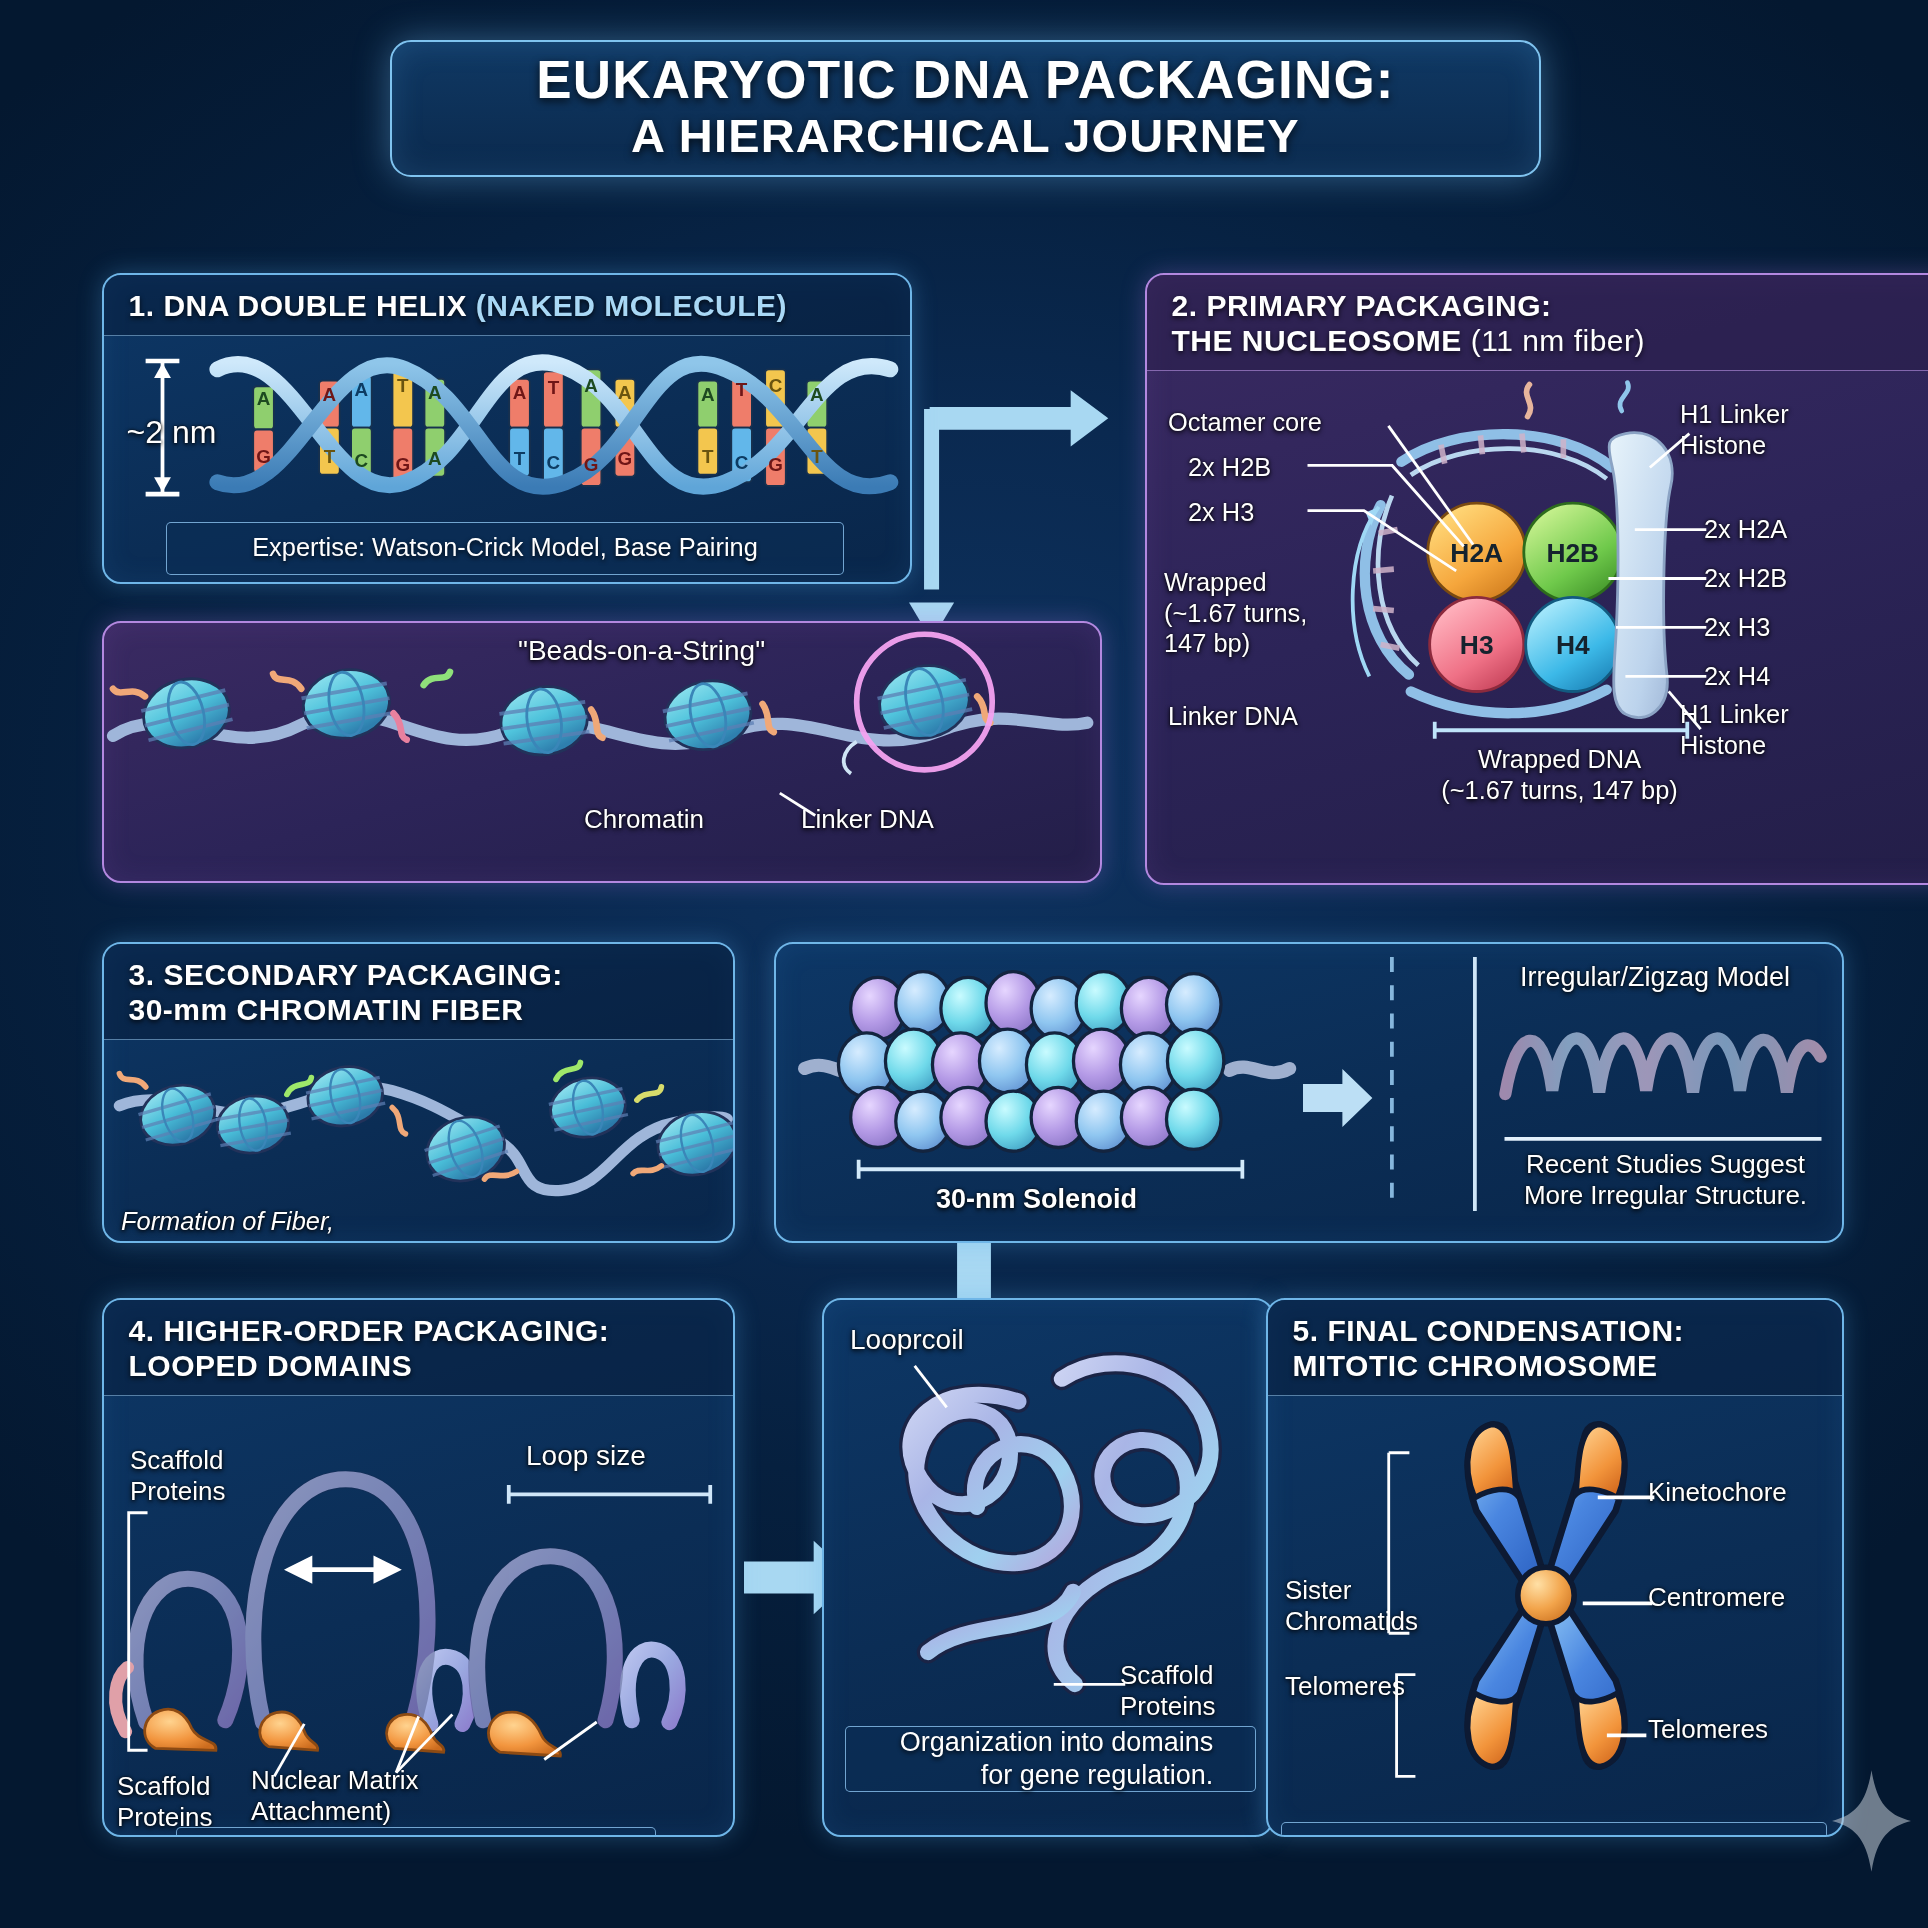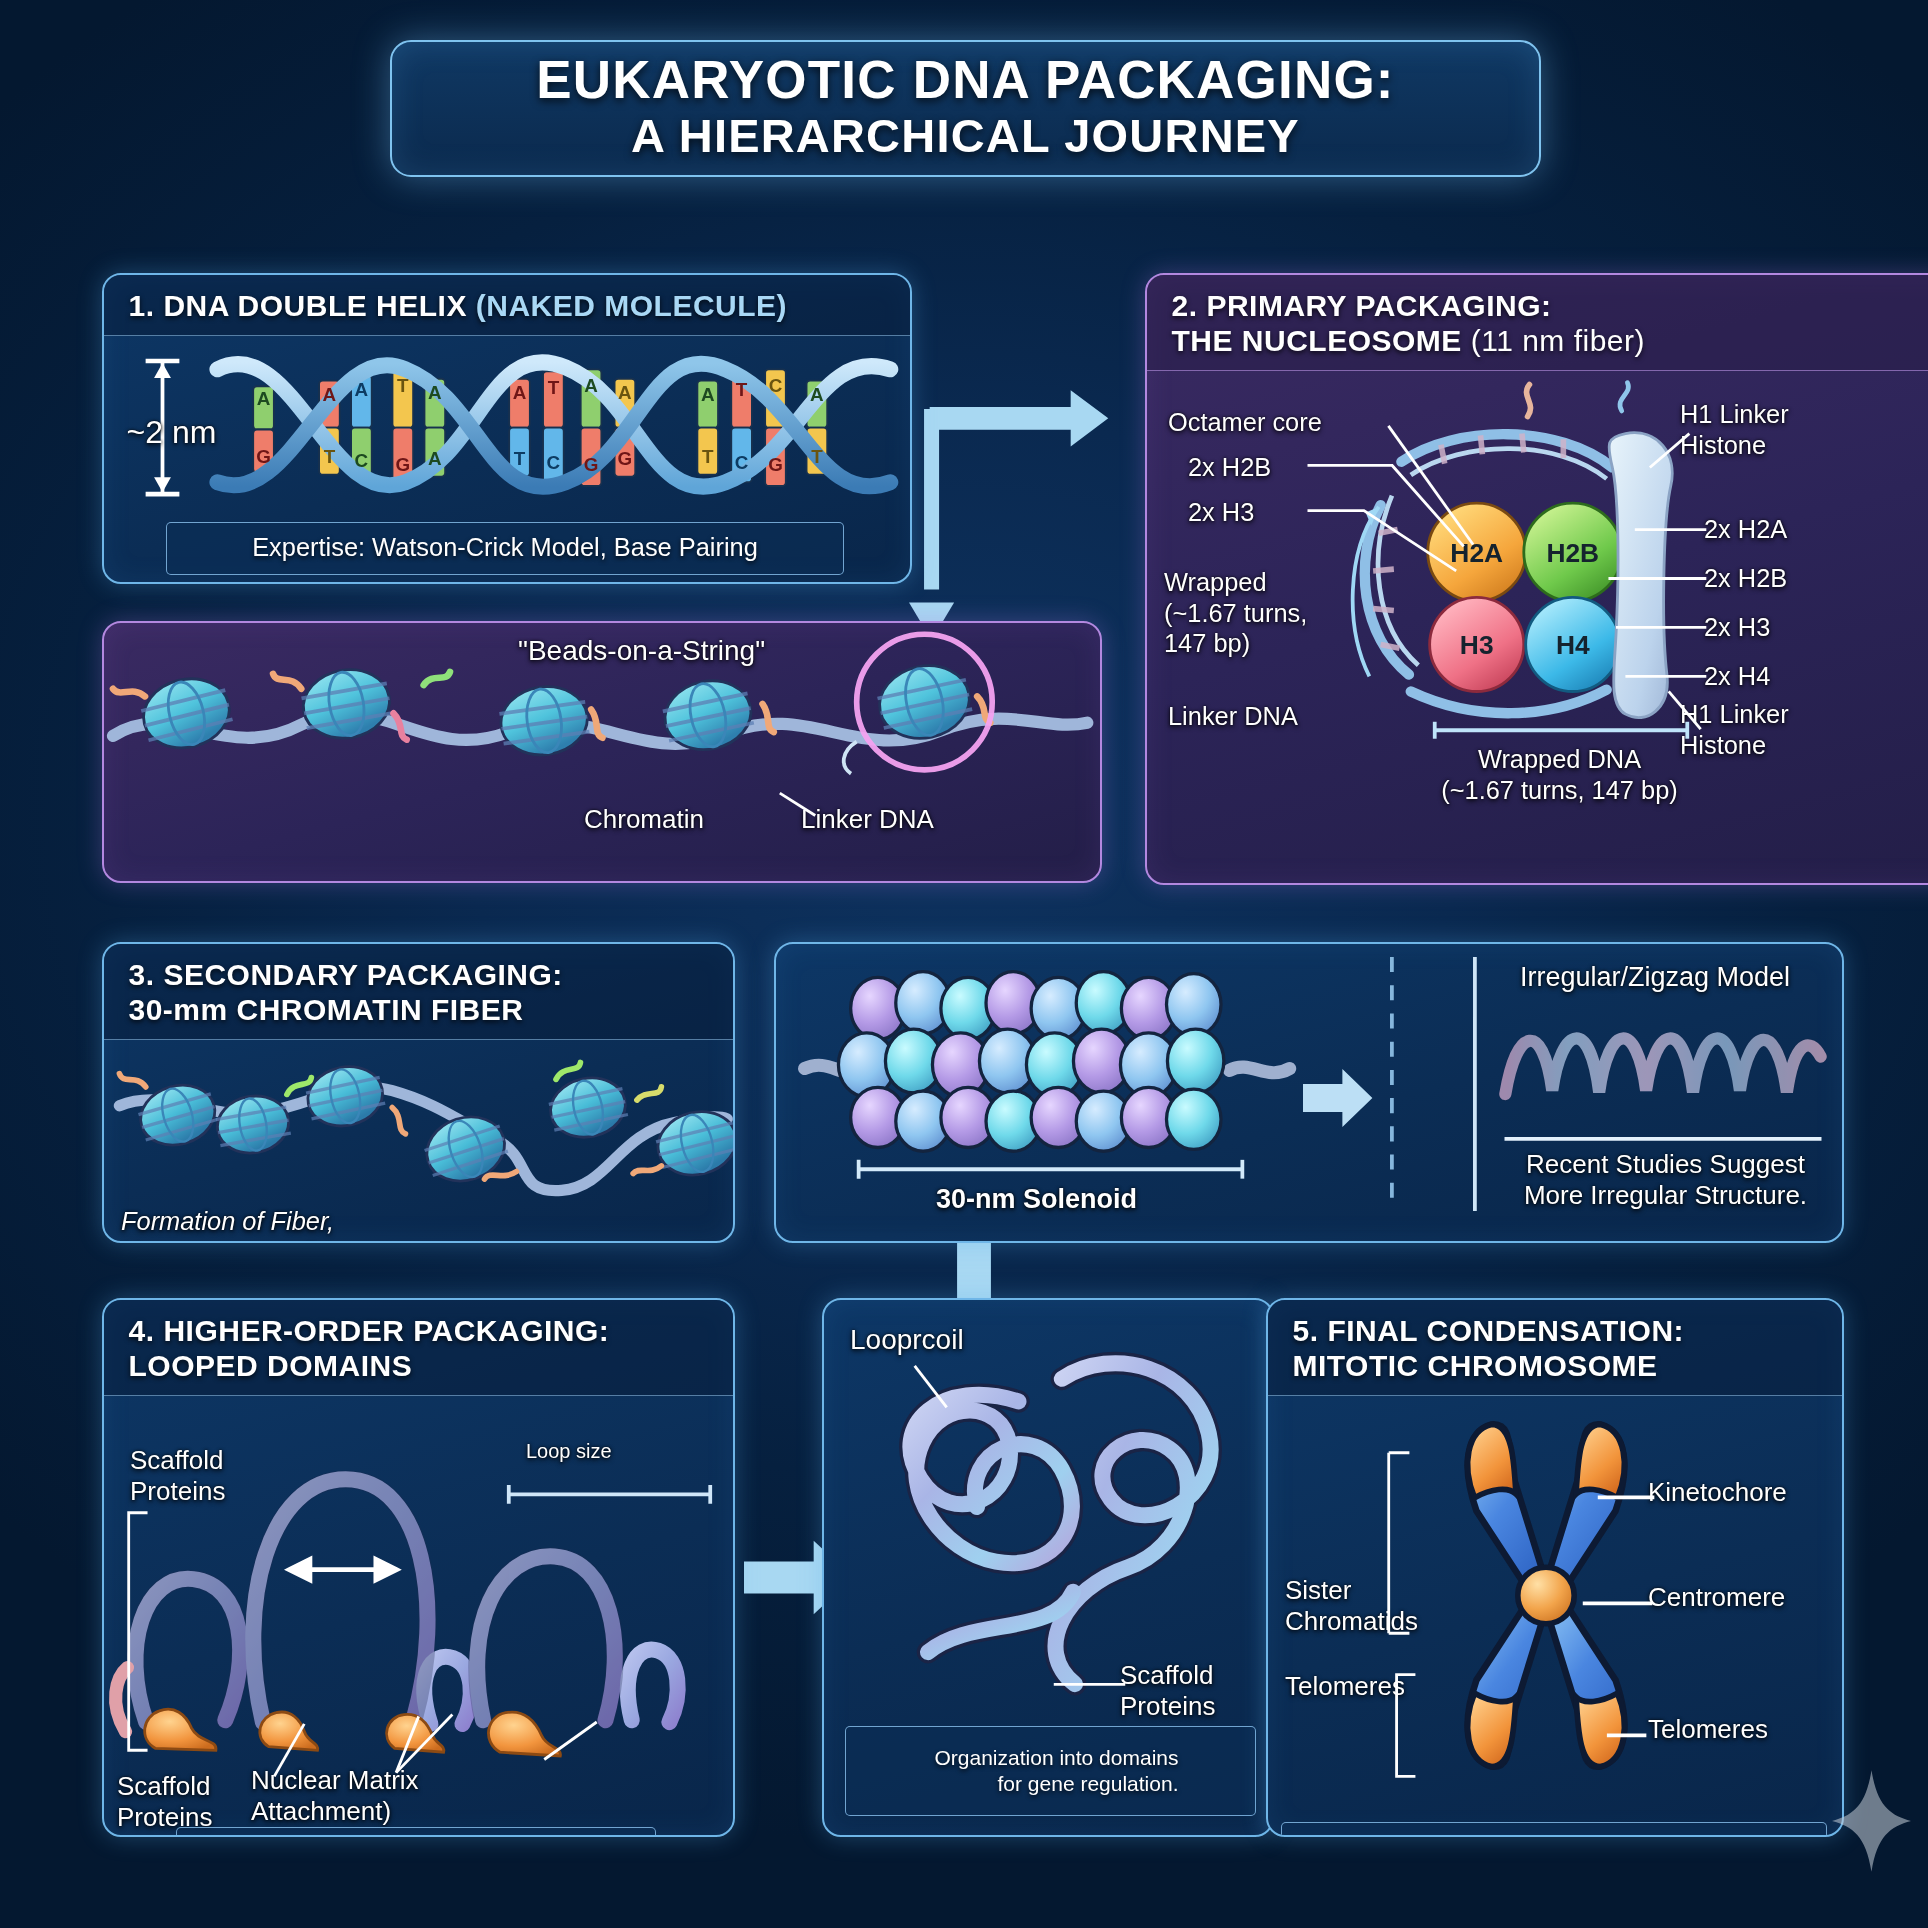--- a/index.html
+++ b/index.html
@@ -634,21 +634,21 @@
         <path d="M302 158 l-22 -11 v22 z"></path>
       </g>
     </svg>
 
     <div class="lbl" style="left:26px; top:49px; font-size:26px;">Scaffold
 Proteins</div>
     <svg style="position:absolute; left:17px; top:113px; width:38px; height:245px;" viewBox="0 0 40 260">
       <path d="M28 4 H 8 V 256 H 28" fill="none" stroke="#ffffff" stroke-width="3"></path>
     </svg>
 
-    <div class="lbl" style="left:422px; top:43px; font-size:20px;">Loop size</div>
+    <div class="lbl" style="left:422px; top:43px; font-size:28px;">Loop size</div>
     <svg style="position:absolute; left:401px; top:87px; width:209px; height:22.6px;" viewBox="0 0 222 24">
       <line x1="4" y1="2" x2="4" y2="22" stroke="#cfe6f8" stroke-width="4"></line>
       <line x1="218" y1="2" x2="218" y2="22" stroke="#cfe6f8" stroke-width="4"></line>
       <line x1="4" y1="12" x2="218" y2="12" stroke="#cfe6f8" stroke-width="4"></line>
     </svg>
 
     <div class="lbl" style="left:13px; top:375px; font-size:26px;">Scaffold
 Proteins</div>
     <div class="lbl" style="left:147px; top:369px; font-size:26px;">Nuclear Matrix
 Attachment)</div>
@@ -692,21 +692,21 @@
     <svg style="position:absolute; left:85px; top:62px; width:66px; height:51px;" viewBox="0 0 70 54">
       <path d="M6 4 L 40 48" stroke="#ffffff" stroke-width="3" fill="none"></path>
     </svg>
 
     <div class="lbl" style="left:296px; top:360px; font-size:26px;">Scaffold
 Proteins</div>
     <svg style="position:absolute; left:226px; top:373px; width:79px; height:22.6px;" viewBox="0 0 84 24">
       <line x1="4" y1="12" x2="80" y2="12" stroke="#ffffff" stroke-width="3"></line>
     </svg>
 
-    <div class="caption-pill" style="left:21px; top:426px; width:411px; height:90px; font-size:21px; white-space:pre-line;padding-left:25px;">Organization into domains
+    <div class="caption-pill" style="left:21px; top:426px; width:411px; height:66px; font-size:27px; white-space:pre-line;padding-left:25px;">Organization into domains
 for gene regulation.</div>
   </div>
 </div>
 
 <div class="panel blue" style="left:1266px; top:1298px; width:578px; height:539px;">
   <div class="panel-head">
     <div class="ttl">
       <span>5.</span>
       <span>FINAL CONDENSATION:</span><br>
       <span>MITOTIC CHROMOSOME</span>

